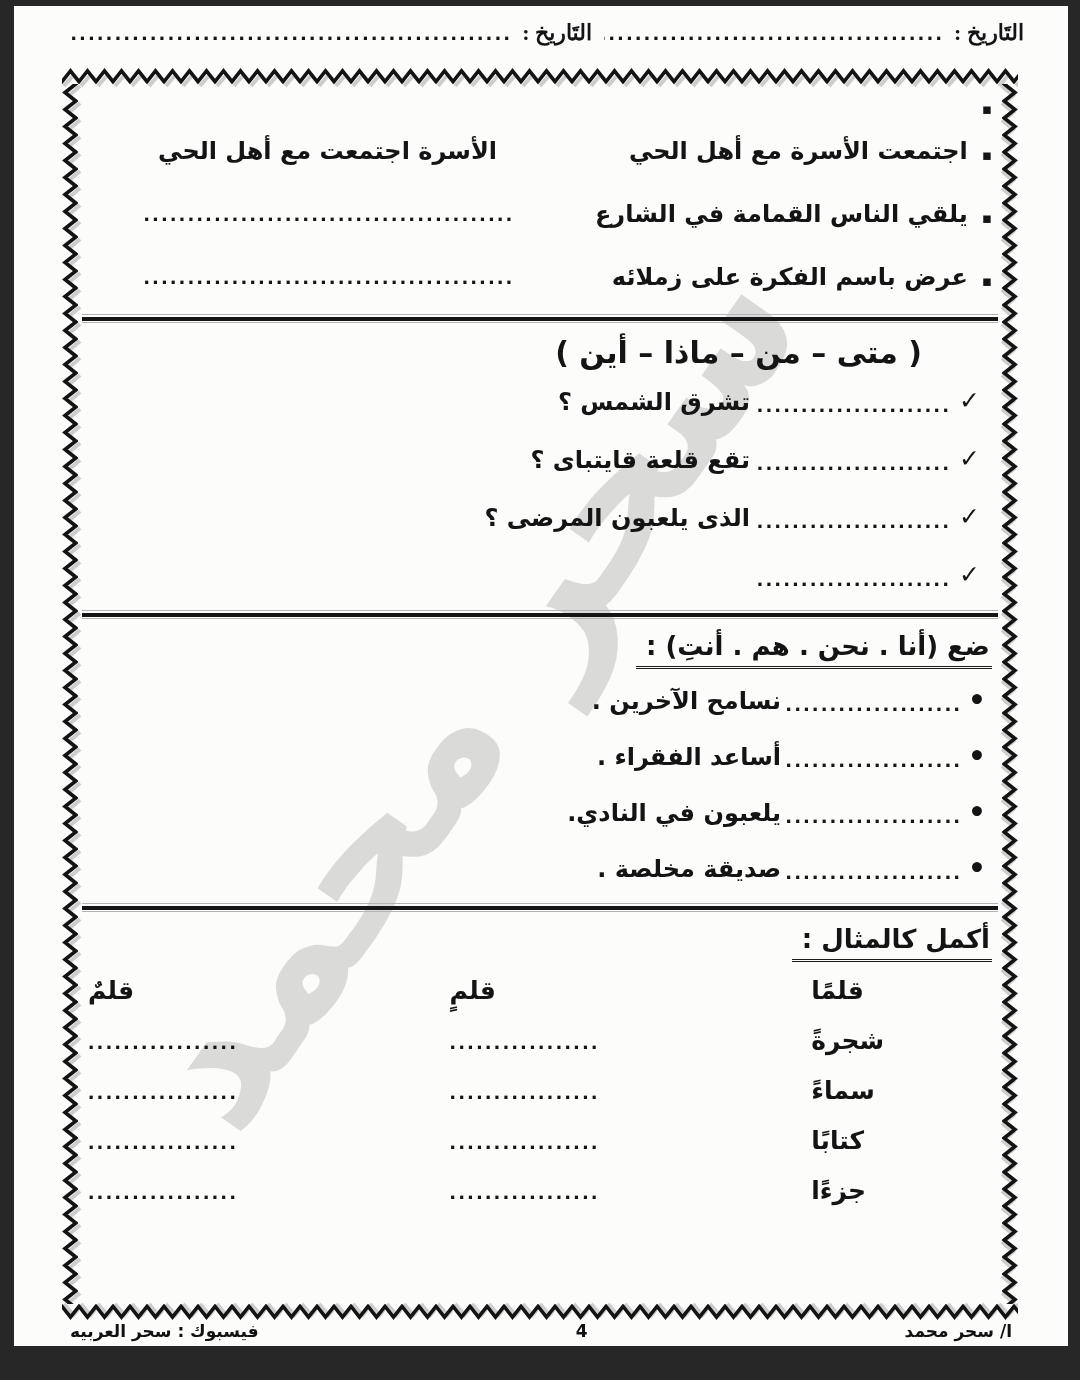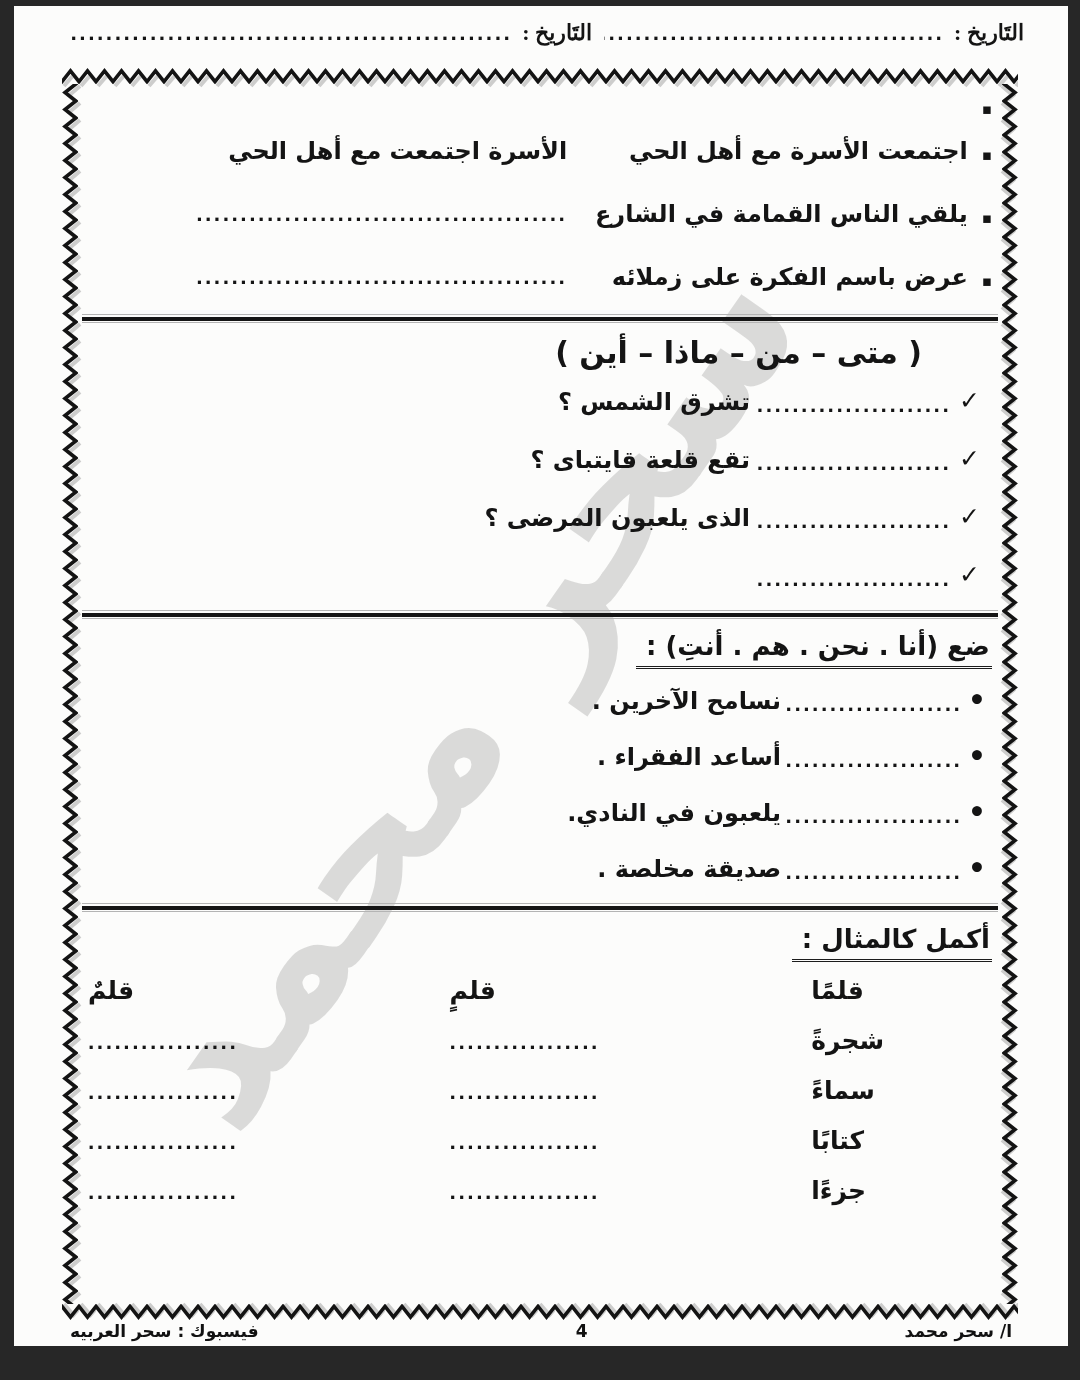--- a/index.html
+++ b/index.html
@@ -49,21 +49,21 @@
   .title-row{display:flex;align-items:flex-start;gap:10px;}
   .sec-title{
     display:inline-block;font-size:26px;font-weight:700;
     border-bottom:3px double #1c1c1c;padding:0 2px 5px 10px;
   }
   .sq-bullet{font-size:15px;padding-top:8px;}
   
   .s1grid{display:flex;flex-direction:column;gap:17px;margin-top:10px;}
   .s1row{display:flex;align-items:center;min-height:46px;}
   .s1q{width:47%;display:flex;align-items:center;gap:14px;font-size:24px;}
-  .s1a{width:53%;display:flex;justify-content:flex-start;font-size:24px;}
+  .s1a{width:53%;display:flex;justify-content:center;font-size:24px;}
   .s1a .blank{width:78%;}
   
   .blank{
     display:inline-block;overflow:hidden;white-space:nowrap;
     font-size:18px;letter-spacing:2px;vertical-align:middle;
   }
   
   .divider{
     height:10px;margin:13px -6px 12px -6px;
     background:linear-gradient(

